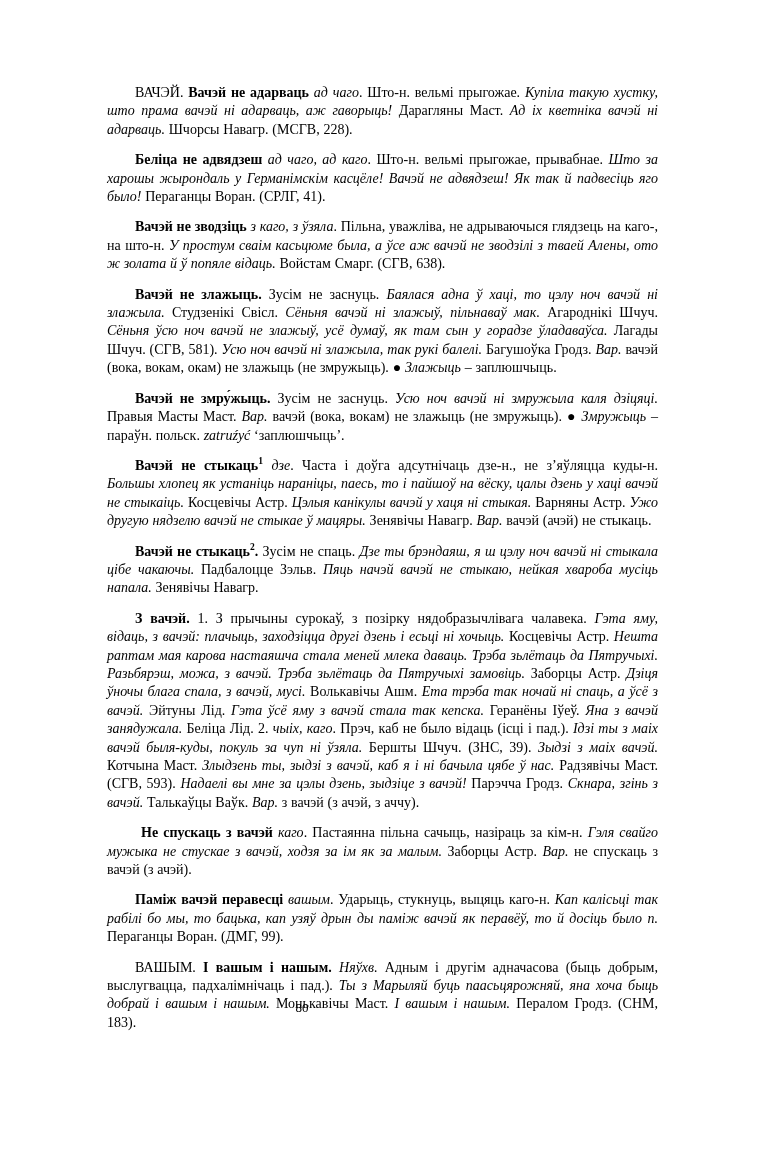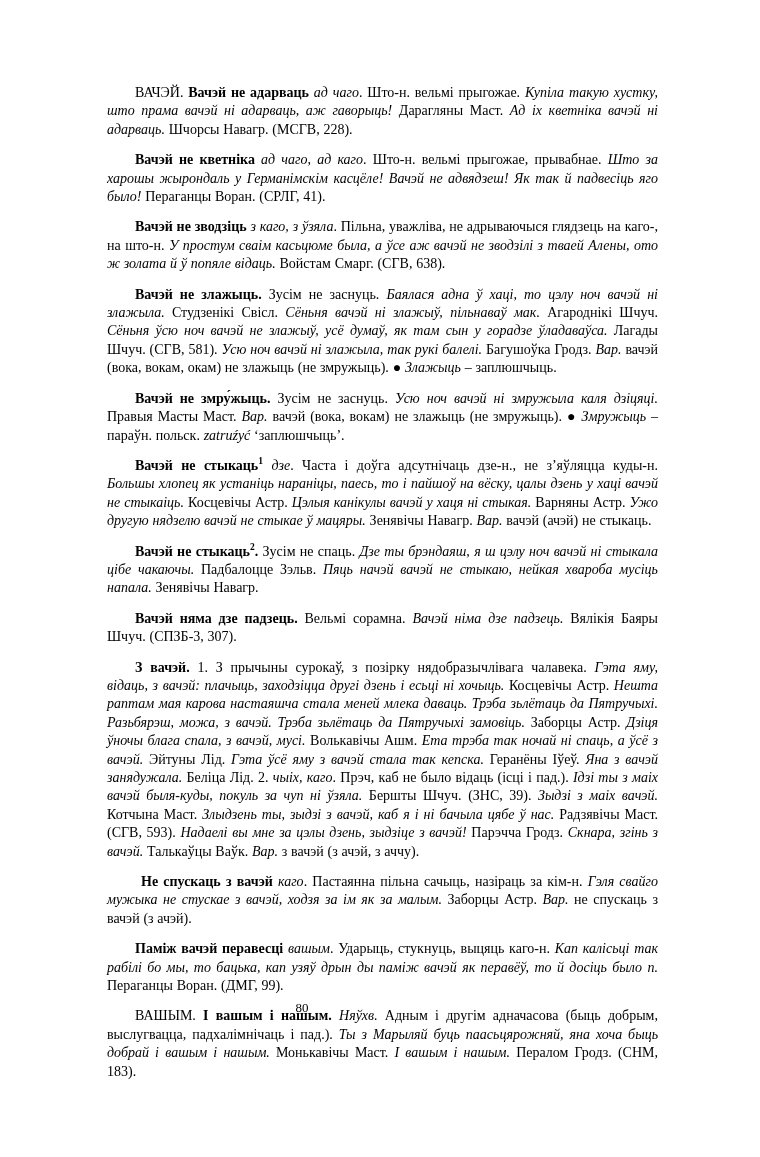--- a/index.html
+++ b/index.html
@@ -55,27 +55,26 @@
     font-family: "Liberation Serif", "DejaVu Serif", serif;
   }
 </style>
 </head>
 <body>
 
 <div class="page">
 
   <div class="text-column" id="text-column">
       <p class="entry"><span class="hw">ВАЧЭЙ. </span><span class="b">Вачэй не адарваць </span><span class="i">ад чаго</span><span>. Што-н. вельмі прыгожае. </span><span class="i">Купіла такую хустку, што прама вачэй ні адарваць, аж гаворыць!</span><span> Дарагляны Маст. </span><span class="i">Ад іх кветніка вачэй ні адарваць.</span><span> Шчорсы Навагр. (МСГВ, 228).</span></p>
-      <p class="entry"><span class="b">Вачэй не кветніка </span><span class="i">ад чаго, ад каго</span><span>. Што-н. вельмі прыгожае, прывабнае. </span><span class="i">Што за харошы жырондаль у Германімскім касцёле! Вачэй не адвядзеш! Як так й падвесіць яго было!</span><span> Пераганцы Воран. (СРЛГ, 41).</span></p>
+      <p class="entry"><span class="b">Беліца не адвядзеш </span><span class="i">ад чаго, ад каго</span><span>. Што-н. вельмі прыгожае, прывабнае. </span><span class="i">Што за харошы жырондаль у Германімскім касцёле! Вачэй не адвядзеш! Як так й падвесіць яго было!</span><span> Пераганцы Воран. (СРЛГ, 41).</span></p>
       <p class="entry"><span class="b">Вачэй не зводзіць </span><span class="i">з каго, з ўзяла</span><span>. Пільна, уважліва, не адрываючыся глядзець на каго-, на што-н. </span><span class="i">У простум сваім касьцюме была, а ўсе аж вачэй не зводзілі з тваей Алены, ото ж золата й ў попяле відаць.</span><span> Войстам Смарг. (СГВ, 638).</span></p>
       <p class="entry"><span class="b">Вачэй не злажыць. </span><span>Зусім не заснуць. </span><span class="i">Баялася адна ў хаці, то цэлу ноч вачэй ні злажыла.</span><span> Студзенікі Свісл. </span><span class="i">Сёньня вачэй ні злажыў, пільнаваў мак.</span><span> Агароднікі Шчуч. </span><span class="i">Сёньня ўсю ноч вачэй не злажыў, усё думаў, як там сын у горадзе ўладаваўса.</span><span> Лагады Шчуч. (СГВ, 581). </span><span class="i">Усю ноч вачэй ні злажыла, так рукі балелі.</span><span> Багушоўка Гродз. </span><span class="bi">Вар.</span><span> вачэй (вока, вокам, окам) не злажыць (не змружыць). ● </span><span class="i">Злажыць</span><span> – заплюшчыць.</span></p>
       <p class="entry"><span class="b">Вачэй не змру́жыць. </span><span>Зусім не заснуць. </span><span class="i">Усю ноч вачэй ні змружыла каля дзіцяці.</span><span> Правыя Масты Маст. </span><span class="bi">Вар.</span><span> вачэй (вока, вокам) не злажыць (не змружыць). ● </span><span class="i">Змружыць</span><span> – параўн. польск. </span><span class="i">zatruźyć</span><span> ‘заплюшчыць’.</span></p>
       <p class="entry"><span class="b">Вачэй не стыкаць</span><sup class="fn">1</sup><span class="i"> дзе</span><span>. Часта і доўга адсутнічаць дзе-н., не з’яўляцца куды-н. </span><span class="i">Большы хлопец як устаніць нараніцы, паесь, то і пайшоў на вёску, цалы дзень у хаці вачэй не стыкаіць.</span><span> Косцевічы Астр. </span><span class="i">Цэлыя канікулы вачэй у хаця ні стыкая.</span><span> Варняны Астр. </span><span class="i">Ужо другую нядзелю вачэй не стыкае ў мацяры.</span><span> Зенявічы Навагр. </span><span class="bi">Вар.</span><span> вачэй (ачэй) не стыкаць.</span></p>
       <p class="entry"><span class="b">Вачэй не стыкаць</span><sup class="fn">2</sup><span class="b">. </span><span>Зусім не спаць. </span><span class="i">Дзе ты брэндаяш, я ш цэлу ноч вачэй ні стыкала цібе чакаючы.</span><span> Падбалоцце Зэльв. </span><span class="i">Пяць начэй вачэй не стыкаю, нейкая хвароба мусіць напала.</span><span> Зенявічы Навагр.</span></p>
-      <p class="entry"><span class="b">Вачэй няма дзе падзець. </span><span>Вельмі сорамна. </span><span class="i">Вачэй німа дзе падзець.</span><span> Вялікія Баяры Шчуч. (СПЗБ-3, 307).</span></p>
       <p class="entry"><span class="b">З вачэй. </span><span>1. З прычыны сурокаў, з позірку нядобразычлівага чалавека. </span><span class="i">Гэта яму, відаць, з вачэй: плачыць, заходзіцца другі дзень і есьці ні хочыць.</span><span> Косцевічы Астр. </span><span class="i">Нешта раптам мая карова настаяшча стала меней млека даваць. Трэба зьлётаць да Пятручыхі. Разьбярэш, можа, з вачэй. Трэба зьлётаць да Пятручыхі замовіць.</span><span> Заборцы Астр. </span><span class="i">Дзіця ўночы блага спала, з вачэй, мусі.</span><span> Волькавічы Ашм. </span><span class="i">Ета трэба так ночай ні спаць, а ўсё з вачэй.</span><span> Эйтуны Лід. </span><span class="i">Гэта ўсё яму з вачэй стала так кепска.</span><span> Геранёны Іўеў. </span><span class="i">Яна з вачэй занядужала.</span><span> Беліца Лід. 2. </span><span class="i">чыіх, каго</span><span>. Прэч, каб не было відаць (ісці і пад.). </span><span class="i">Ідзі ты з маіх вачэй быля-куды, покуль за чуп ні ўзяла.</span><span> Бершты Шчуч. (ЗНС, 39). </span><span class="i">Зыдзі з маіх вачэй.</span><span> Котчына Маст. </span><span class="i">Злыдзень ты, зыдзі з вачэй, каб я і ні бачыла цябе ў нас.</span><span> Радзявічы Маст. (СГВ, 593). </span><span class="i">Надаелі вы мне за цэлы дзень, зыдзіце з вачэй!</span><span> Парэчча Гродз. </span><span class="i">Скнара, згінь з вачэй.</span><span> Талькаўцы Ваўк. </span><span class="bi">Вар.</span><span> з вачэй (з ачэй, з аччу).</span></p>
       <p class="entry" style="text-indent: 34px;"><span class="b">Не спускаць з вачэй </span><span class="i">каго</span><span>. Пастаянна пільна сачыць, назіраць за кім-н. </span><span class="i">Гэля свайго мужыка не стускае з вачэй, ходзя за ім як за малым.</span><span> Заборцы Астр. </span><span class="bi">Вар.</span><span> не спускаць з вачэй (з ачэй).</span></p>
       <p class="entry"><span class="b">Паміж вачэй перавесці </span><span class="i">вашым</span><span>. Ударыць, стукнуць, выцяць каго-н. </span><span class="i">Кап калісьці так рабілі бо мы, то бацька, кап узяў дрын ды паміж вачэй як перавёў, то й досіць было п.</span><span> Пераганцы  Воран. (ДМГ, 99).</span></p>
       <p class="entry"><span class="hw">ВАШЫМ. </span><span class="b">І вашым і нашым. </span><span class="i">Няўхв.</span><span> Адным і другім адначасова (быць добрым, выслугвацца, падхалімнічаць і пад.). </span><span class="i">Ты з Марыляй буць паасьцярожняй, яна хоча быць добрай і вашым і нашым.</span><span> Монькавічы Маст. </span><span class="i">І вашым і нашым.</span><span> Пералом Гродз. (СНМ, 183).</span></p>
     </div>
 
   <div class="pagenum">80</div>
 
 </div>
 

